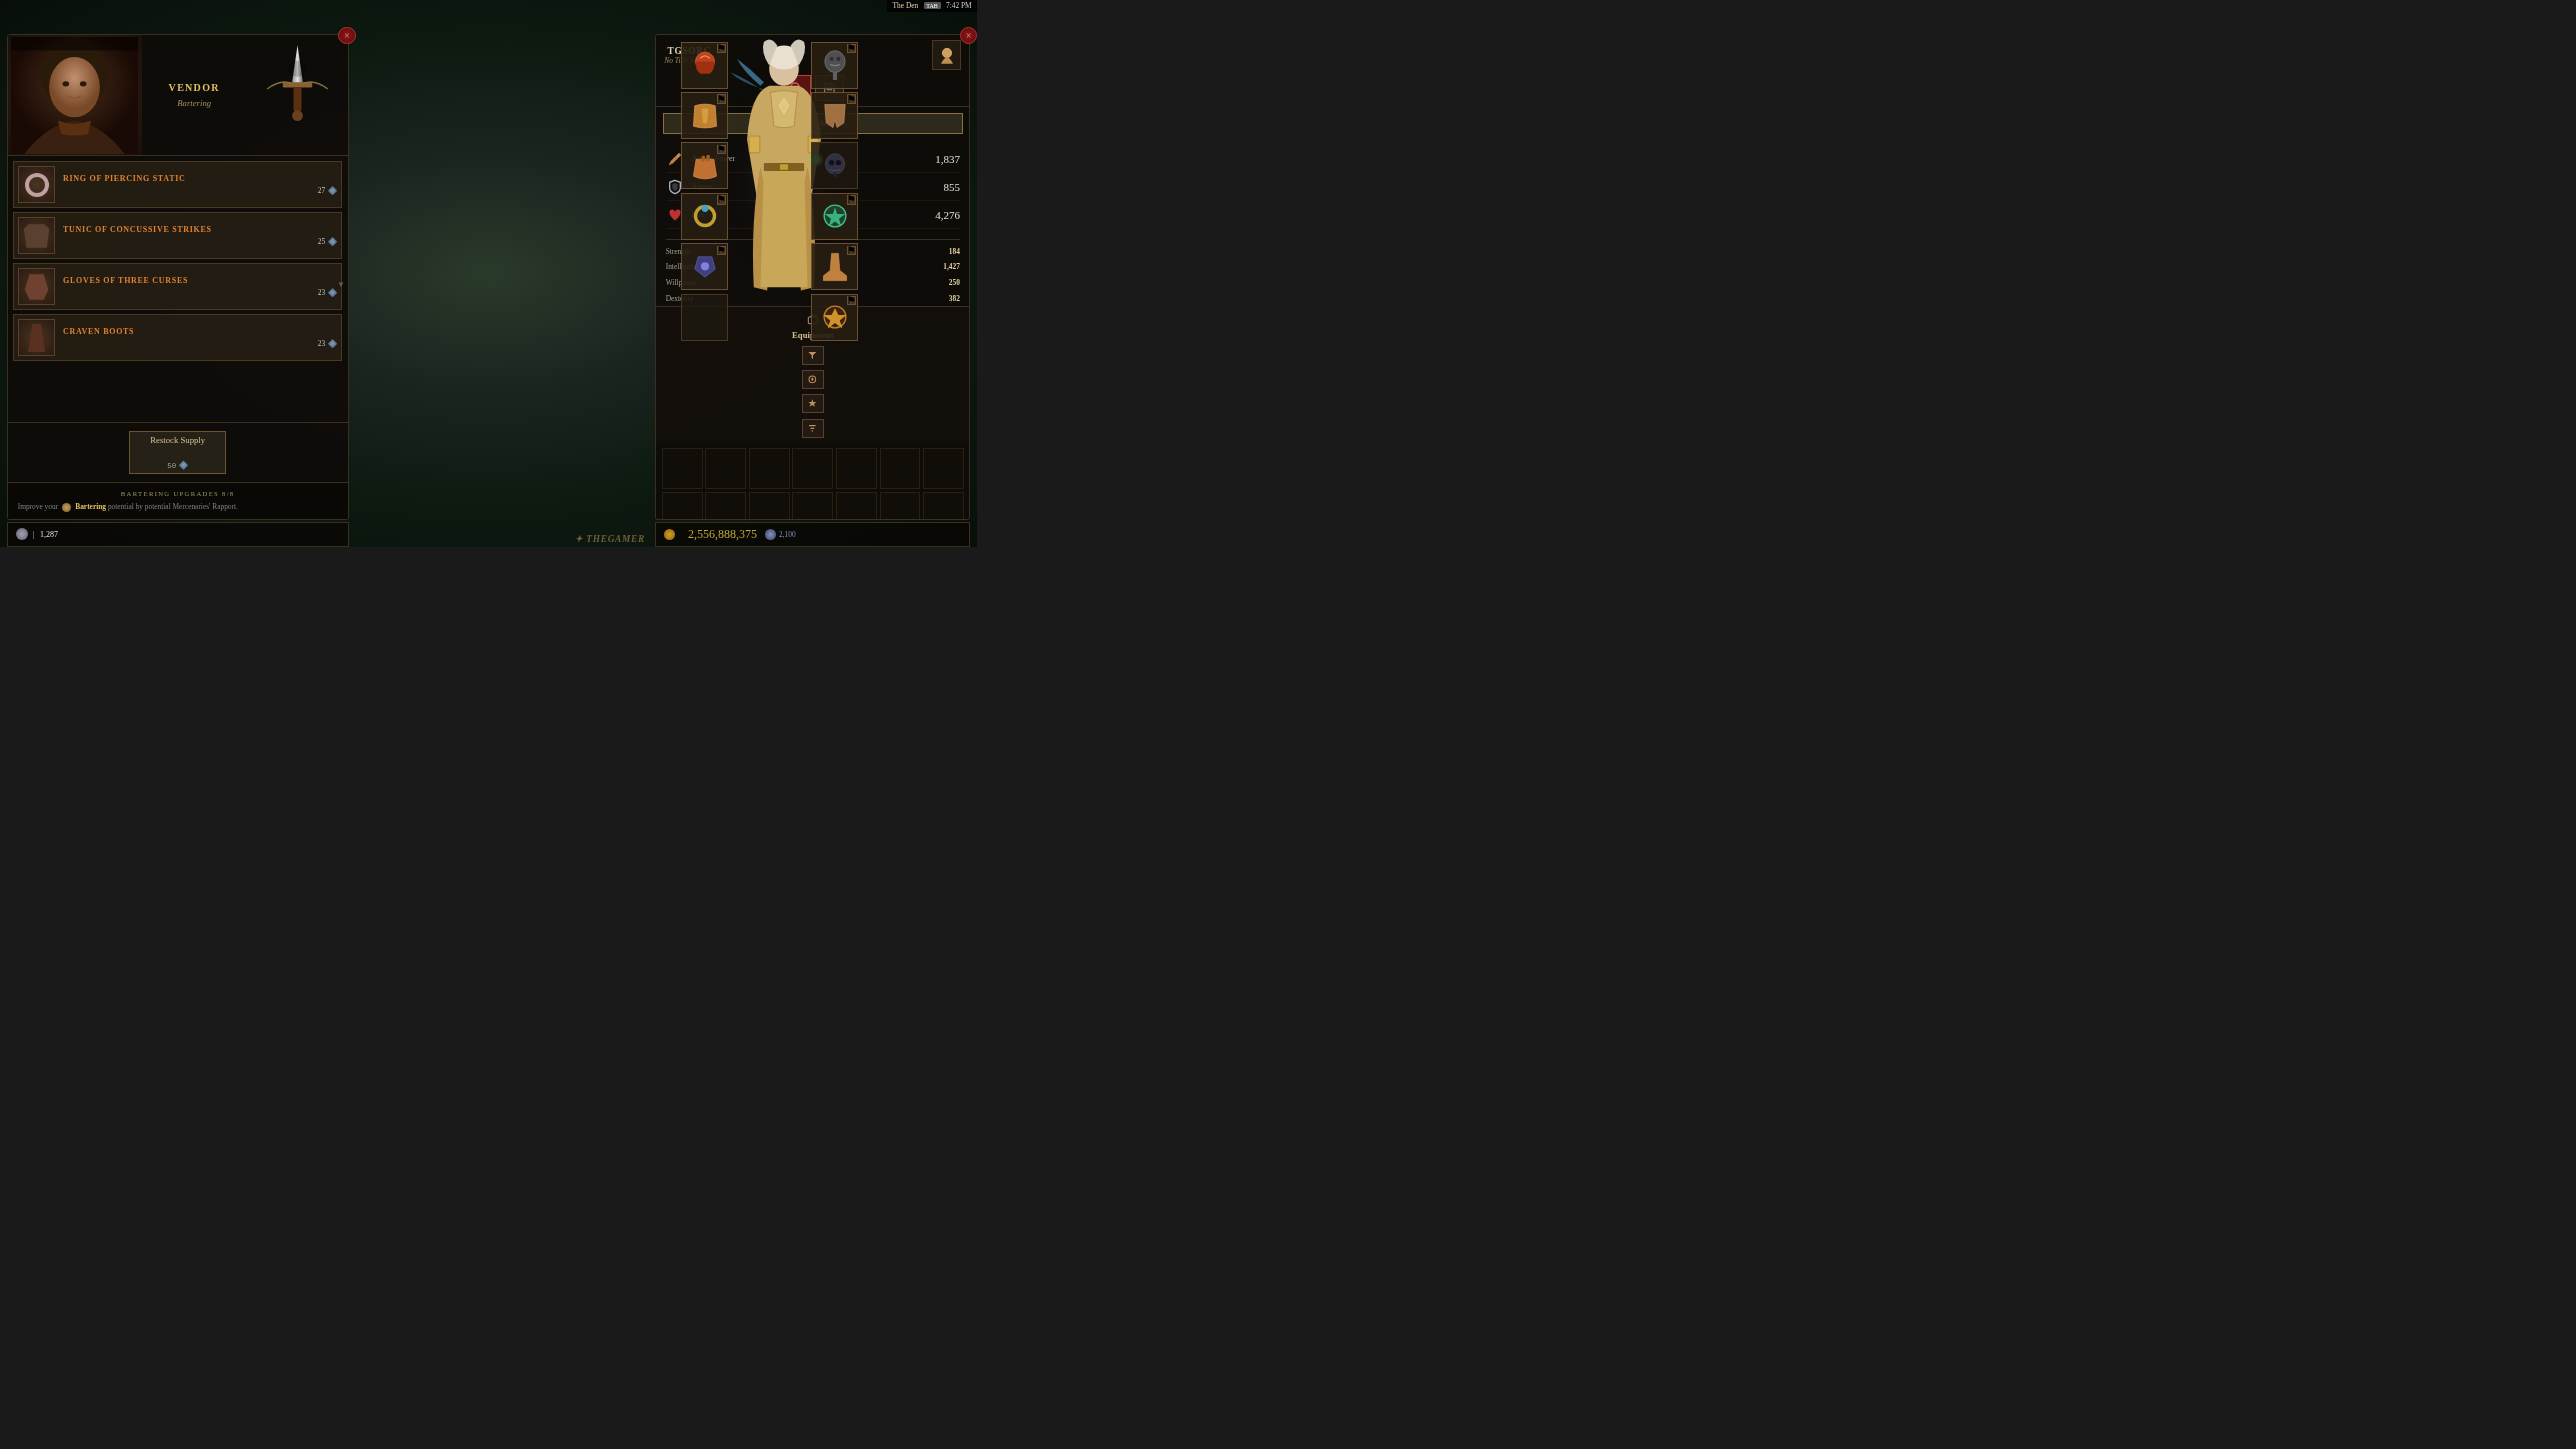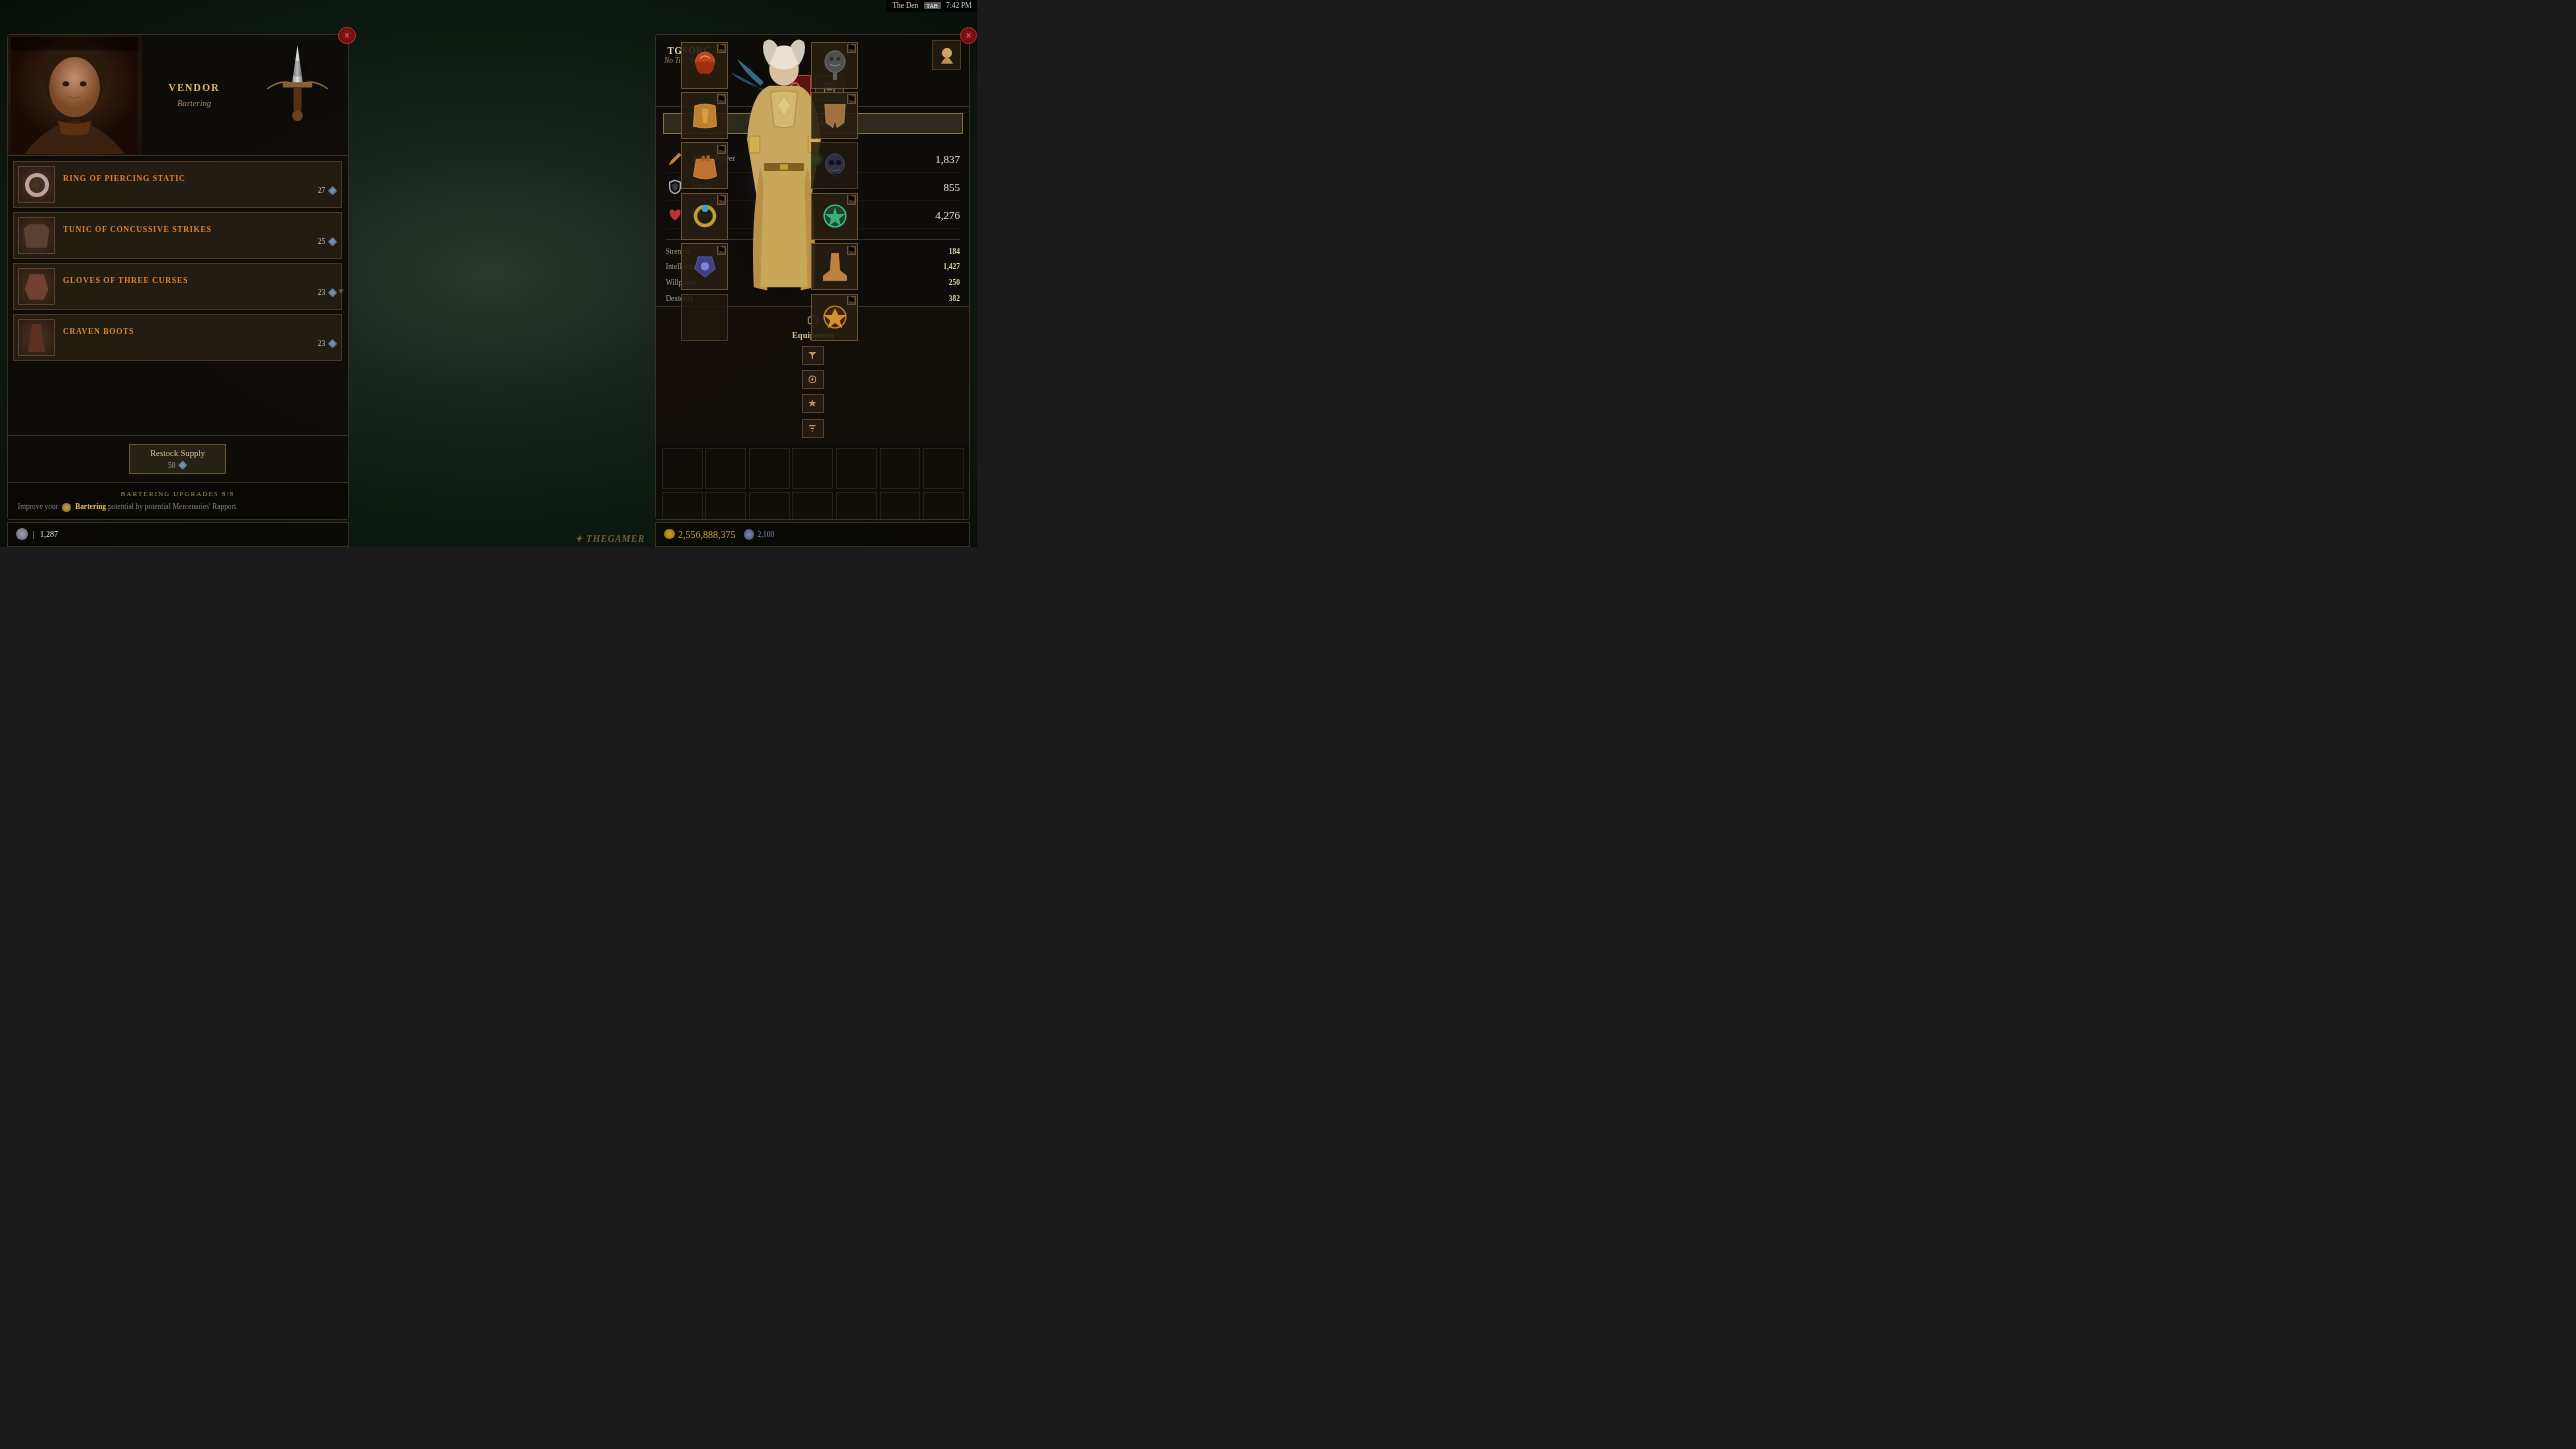--- a/index.html
+++ b/index.html
@@ -209,21 +209,22 @@
       text-align: center;
     }
 
     .restock-btn .restock-cost {
       display: flex;
       align-items: flex-end;
       justify-content: center;
       gap: 2.7px;
       font-size: 7.4px;
       color: #a0a0a0;
-      margin-top: 2px;
+      margin-top: 15px;
+      font-family: Liberation Mono, monospace;
     }
 
     
     .bartering-section {
       border-top: 0.7px solid #3a3020;
       padding: 6.7px 10px;
       background: rgba(10, 8, 5, 0.8);
     }
 
     .bartering-title {
@@ -646,23 +647,24 @@
       background: rgba(10, 8, 5, 0.95);
       border: 0.7px solid #3a3020;
       display: flex;
       align-items: center;
       padding: 0 8px;
       gap: 8px;
     }
 
     .bottom-currency-right {
       color: #c0a830;
-      font-size: 10px;
-      display: flex;
-      gap: 3px;
+      font-size: 12px;
+      display: flex;
+      align-items: center;
+      gap: 13px;
     }
 
     .bottom-currency-right-2 {
       color: #8090c0;
       font-size: 7.4px;
       display: flex;
       align-items: center;
       gap: 3.4px;
     }
 

